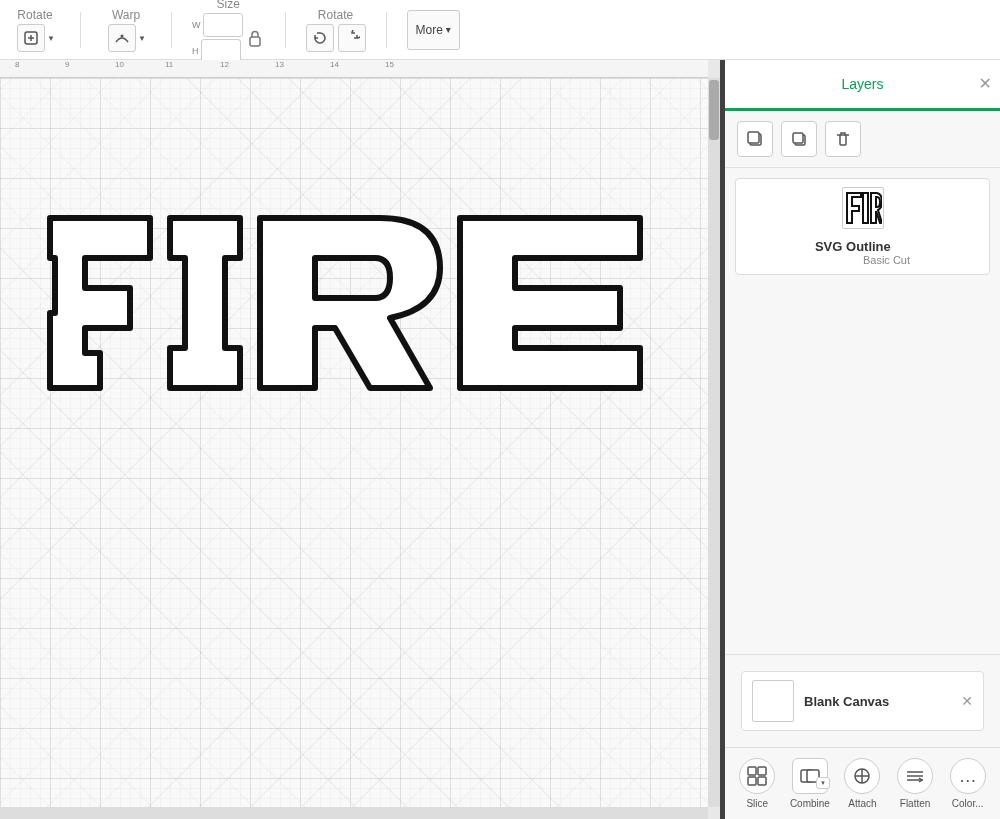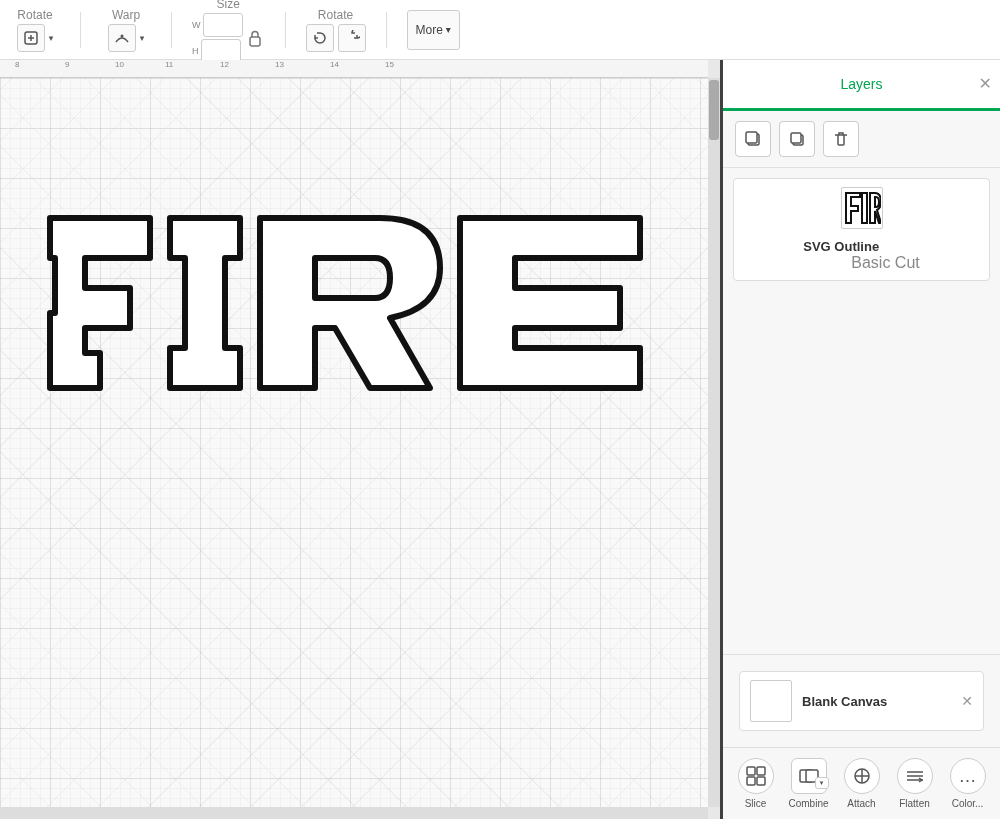--- a/index.html
+++ b/index.html
@@ -162,21 +162,21 @@
       top: 120px;
       left: 30px;
       width: 630px;
       height: 210px;
     }
 
     
     .right-panel {
       width: 280px;
       background: #f7f7f7;
-      border-left: 3px solid #404040;
+      border-left: 5px solid #404040;
       display: flex;
       flex-direction: column;
       flex-shrink: 0;
     }
 
     
     .panel-tabs {
       display: flex;
       border-bottom: 2px solid #e0e0e0;
       background: #fff;
@@ -245,21 +245,21 @@
     }
     .layer-info {
       flex: 1;
     }
     .layer-name {
       font-size: 13px;
       font-weight: 600;
       color: #333;
     }
     .layer-type {
-      font-size: 16px;
+      font-size: 11px;
       color: #888;
       margin-left: 48px;
     }
 
     
     .blank-canvas-section {
       padding: 16px;
       border-top: 1px solid #e0e0e0;
     }
     .blank-canvas-item {

